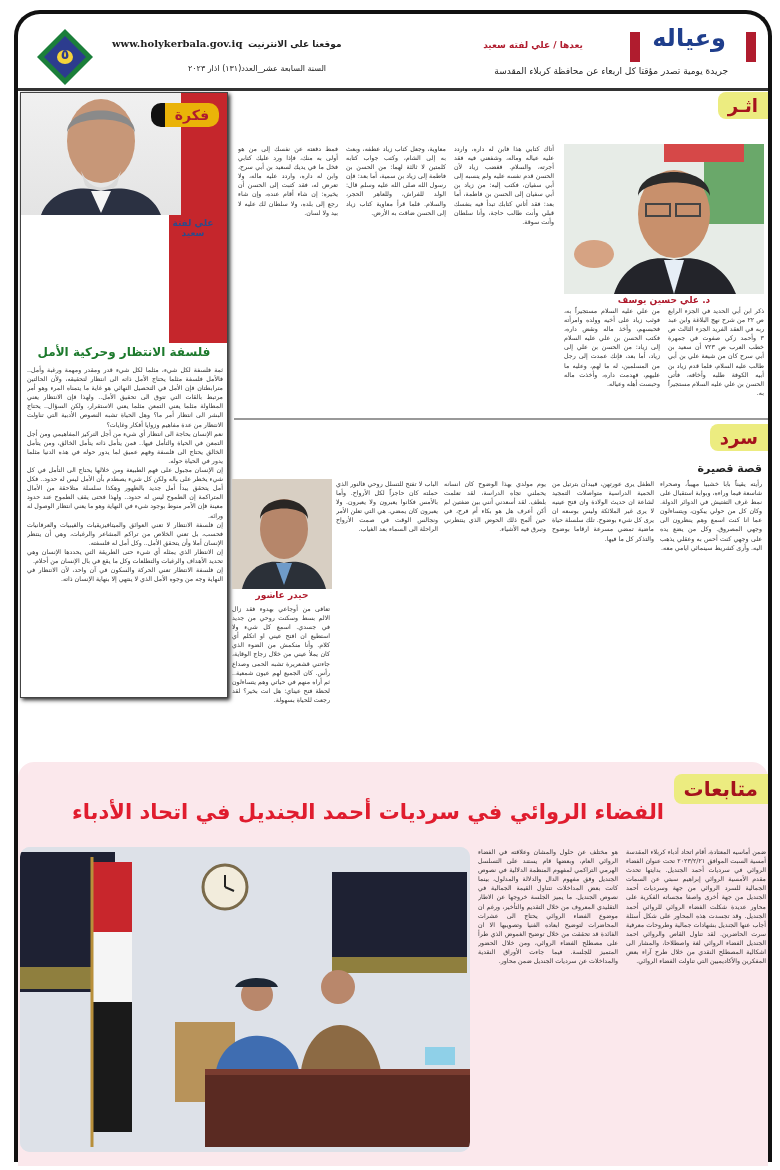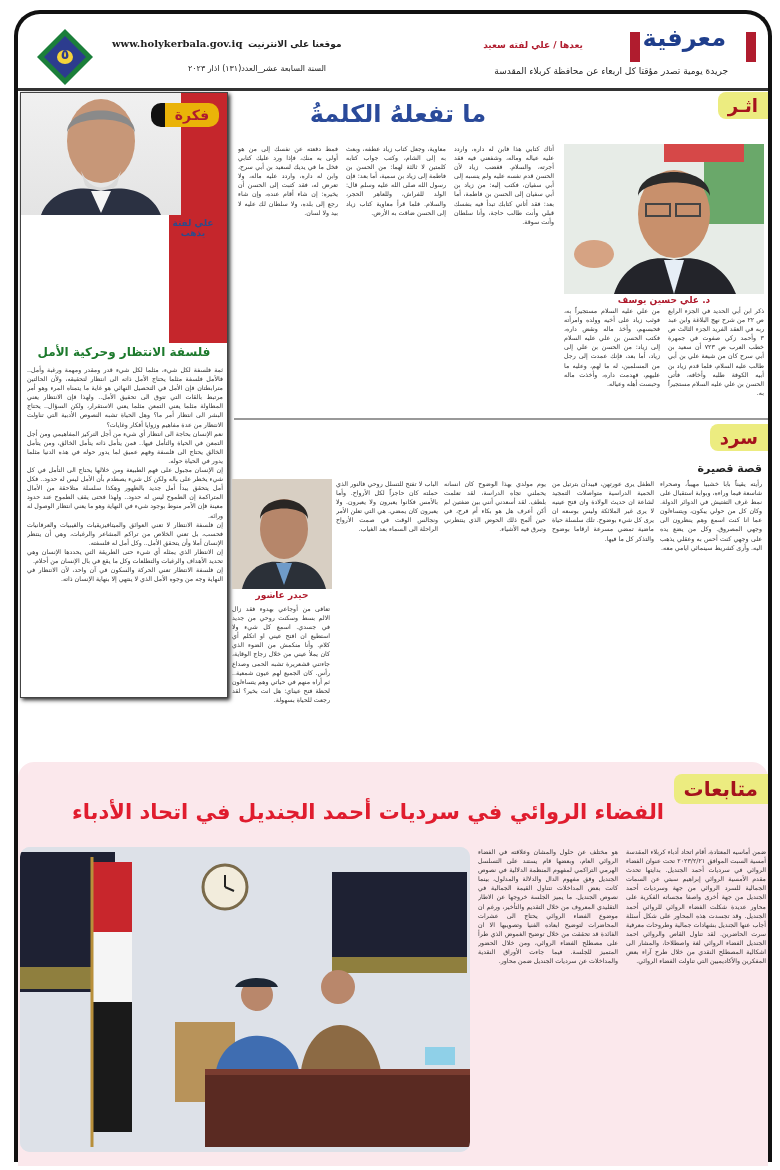--- a/index.html
+++ b/index.html
@@ -39,21 +39,21 @@
   .pink { position: absolute; left: 0; top: 748px; width: 750px; height: 404px; background: #fbe8ec; border-radius: 16px 16px 0 0; }
   .pink-photo { position: absolute; left: 2px; top: 85px; width: 450px; height: 305px; border-radius: 10px; overflow: hidden; background: #dfe3ea; }
 </style>
 </head>
 <body>
 
 <div class="frame">
 
   <div class="masthead">
     <div class="mast-bar" style="right:12px;"></div>
-    <div class="section-name">معرفية</div>
+    <div class="section-name">وعياله</div>
     <div class="mast-bar" style="right:128px;"></div>
     <div class="editor">يعدها / علي لفته سعيد</div>
     <div class="tagline">جريدة يومية تصدر مؤقتا كل اربعاء عن محافظة كربلاء المقدسة</div>
 
 
     <div class="website-label">موقعنا على الانترنيت</div>
     <div class="website">www.holykerbala.gov.iq</div>
     <div class="issue">السنة السابعة عشر_العدد(١٣١) اذار ٢٠٢٣</div>
 
     <div class="page-badge">
@@ -72,34 +72,33 @@
     <div class="photo" style="left:0;top:0;width:160px;height:122px;background:linear-gradient(#f0f0f0,#e4e4e4);">
       <svg width="160" height="122" viewBox="0 0 160 122">
         <ellipse cx="80" cy="48" rx="34" ry="42" fill="#c79778"></ellipse>
         <path d="M46 40 C46 10 114 10 114 40 C110 22 50 22 46 40Z" fill="#8a8a8a"></path>
         <path d="M60 78 C70 100 90 100 100 78 L96 92 C88 100 72 100 64 92Z" fill="#d9d9d9"></path>
         <path d="M20 122 C30 96 60 92 80 98 C100 92 130 96 140 122Z" fill="#2b3142"></path>
         <path d="M70 98 L80 120 L90 98Z" fill="#f5f5f5"></path>
       </svg>
     </div>
     <div class="fikra-label">فكرة</div>
-    <div class="fikra-author">علي لفتة يذهب</div>
+    <div class="fikra-author">علي لفتة سعيد</div>
     <div class="fikra-title">فلسفة الانتظار وحركية الأمل</div>
     <div class="cols" style="left:6px;top:272px;width:196px;height:330px;overflow:hidden;">
       <p>ثمة فلسفة لكل شيء، مثلما لكل شيء قدر ومقدر ومهمة ورغبة وأمل.. فالأمل فلسفة مثلما يحتاج الأمل ذاته الى انتظار لتحقيقه، ولأن الحالتين مترابطتان فإن الأمل في التحصيل النهائي هو غاية ما يتمناه المرء وهو أمر مرتبط بالقات التي تتوق الى تحقيق الأمل.. ولهذا فإن الانتظار يعني المطاولة مثلما يعني التمعن مثلما يعني الاستقرار، ولكن السؤال.. يحتاج البشر الى انتظار أمر ما؟ وهل الحياة تشبه النصوص الأدبية التي تناولت الانتظار من عدة مفاهيم وزوايا أفكار وغايات؟</p>
       <p>نعم الإنسان بحاجة الى انتظار أي شيء من أجل التركيز المفاهيمي ومن أجل التمعن في الحياة والتأمل فيها.. فمن يتأمل ذاته يتأمل الخالق، ومن يتأمل الخالق يحتاج الى فلسفة وفهم عميق لما يدور حوله في هذه الدنيا مثلما يدور في الحياة حوله.</p>
       <p>إن الإنسان مجبول على فهم الطبيعة ومن خلالها يحتاج الى التأمل في كل شيء يخطر على باله ولكن كل شيء يصطدم بأن الأمل ليس له حدود.. فكل أمل يتحقق يبدأ أمل جديد بالظهور وهكذا سلسلة متلاحقة من الأمال المتراكمة إن الطموح ليس له حدود.. ولهذا فحتى يقف الطموح عند حدود معينة فإن الأمر منوط بوجود شيء في النهاية وهو ما يعني انتظار الوصول له ورائه.</p>
       <p>إن فلسفة الانتظار لا تعني العوائق والميتافيزيقيات والغيبيات والعرفانيات فحسب، بل تعني الخلاص من تراكم المشاعر والرغبات، وهي أن ينتظر الإنسان أملا وأن يتحقق الأمل.. وكل أمل له فلسفته.</p>
       <p>إن الانتظار الذي يمثله أي شيء حتى الطريقة التي يحددها الإنسان وهي تحديد الأهداف والرغبات والتطلعات وكل ما يقع في بال الإنسان من أحلام.</p>
       <p>إن فلسفة الانتظار تعني الحركة والسكون في آن واحد، لأن الانتظار في النهاية وجه من وجوه الأمل الذي لا ينتهي إلا بنهاية الإنسان ذاته.</p>
     </div>
   </div>
 
   <div class="tag" style="right:0;top:78px;">اثـر</div>
-  <div class="title" style="left:230px;top:86px;width:300px;font-size:24px;color:#2a4a9a;">ما تفعلهُ الكلمةُ</div>
 
   <div class="photo" style="left:546px;top:130px;width:200px;height:150px;background:#e7ece7;">
     <svg width="200" height="150" viewBox="0 0 200 150">
       <rect x="140" y="0" width="60" height="80" fill="#6aa86a"></rect>
       <rect x="100" y="0" width="80" height="18" fill="#d64848"></rect>
       <ellipse cx="110" cy="70" rx="36" ry="44" fill="#c8906c"></ellipse>
       <path d="M74 52 C74 20 146 20 146 52 C140 34 80 34 74 52Z" fill="#2a2a2a"></path>
       <rect x="82" y="60" width="24" height="12" fill="none" stroke="#444" stroke-width="2"></rect>
       <rect x="112" y="60" width="24" height="12" fill="none" stroke="#444" stroke-width="2"></rect>
       <path d="M50 150 C60 118 90 110 110 116 C130 110 160 118 172 150Z" fill="#23242a"></path>

